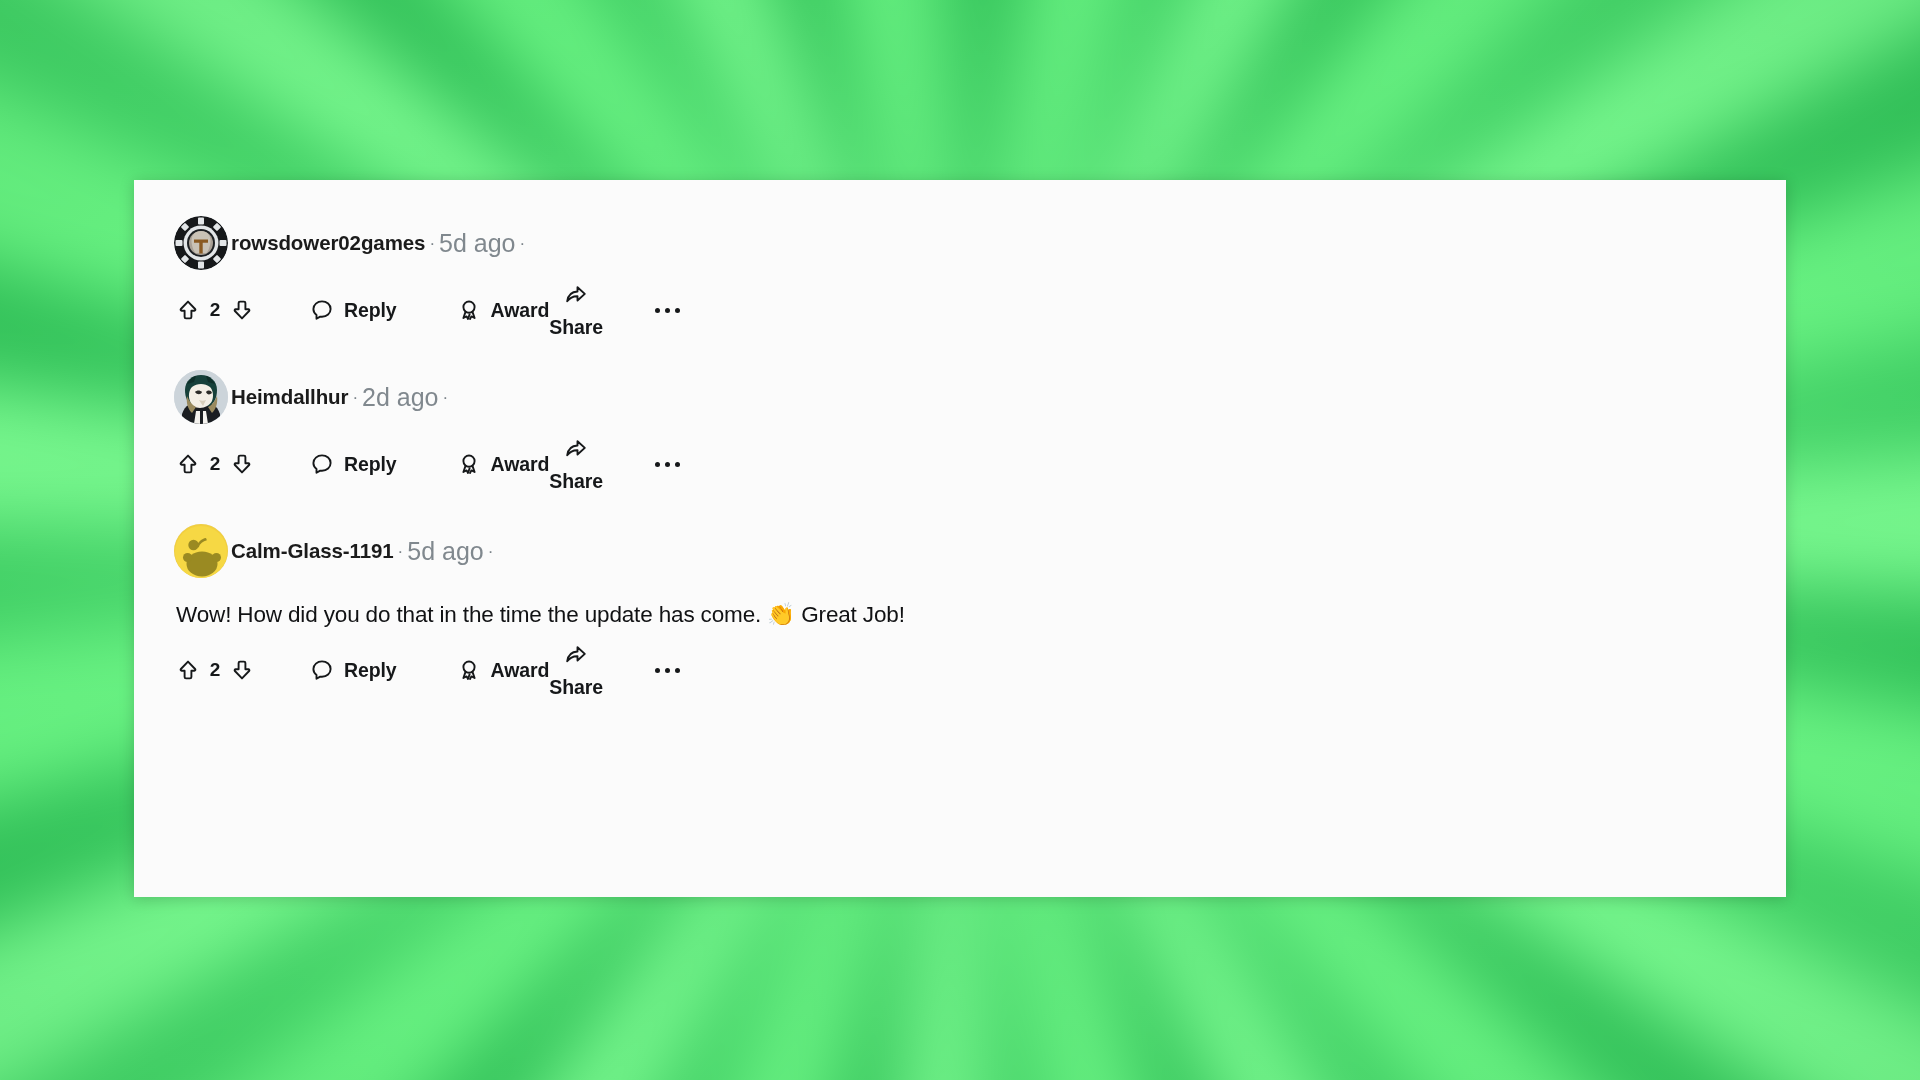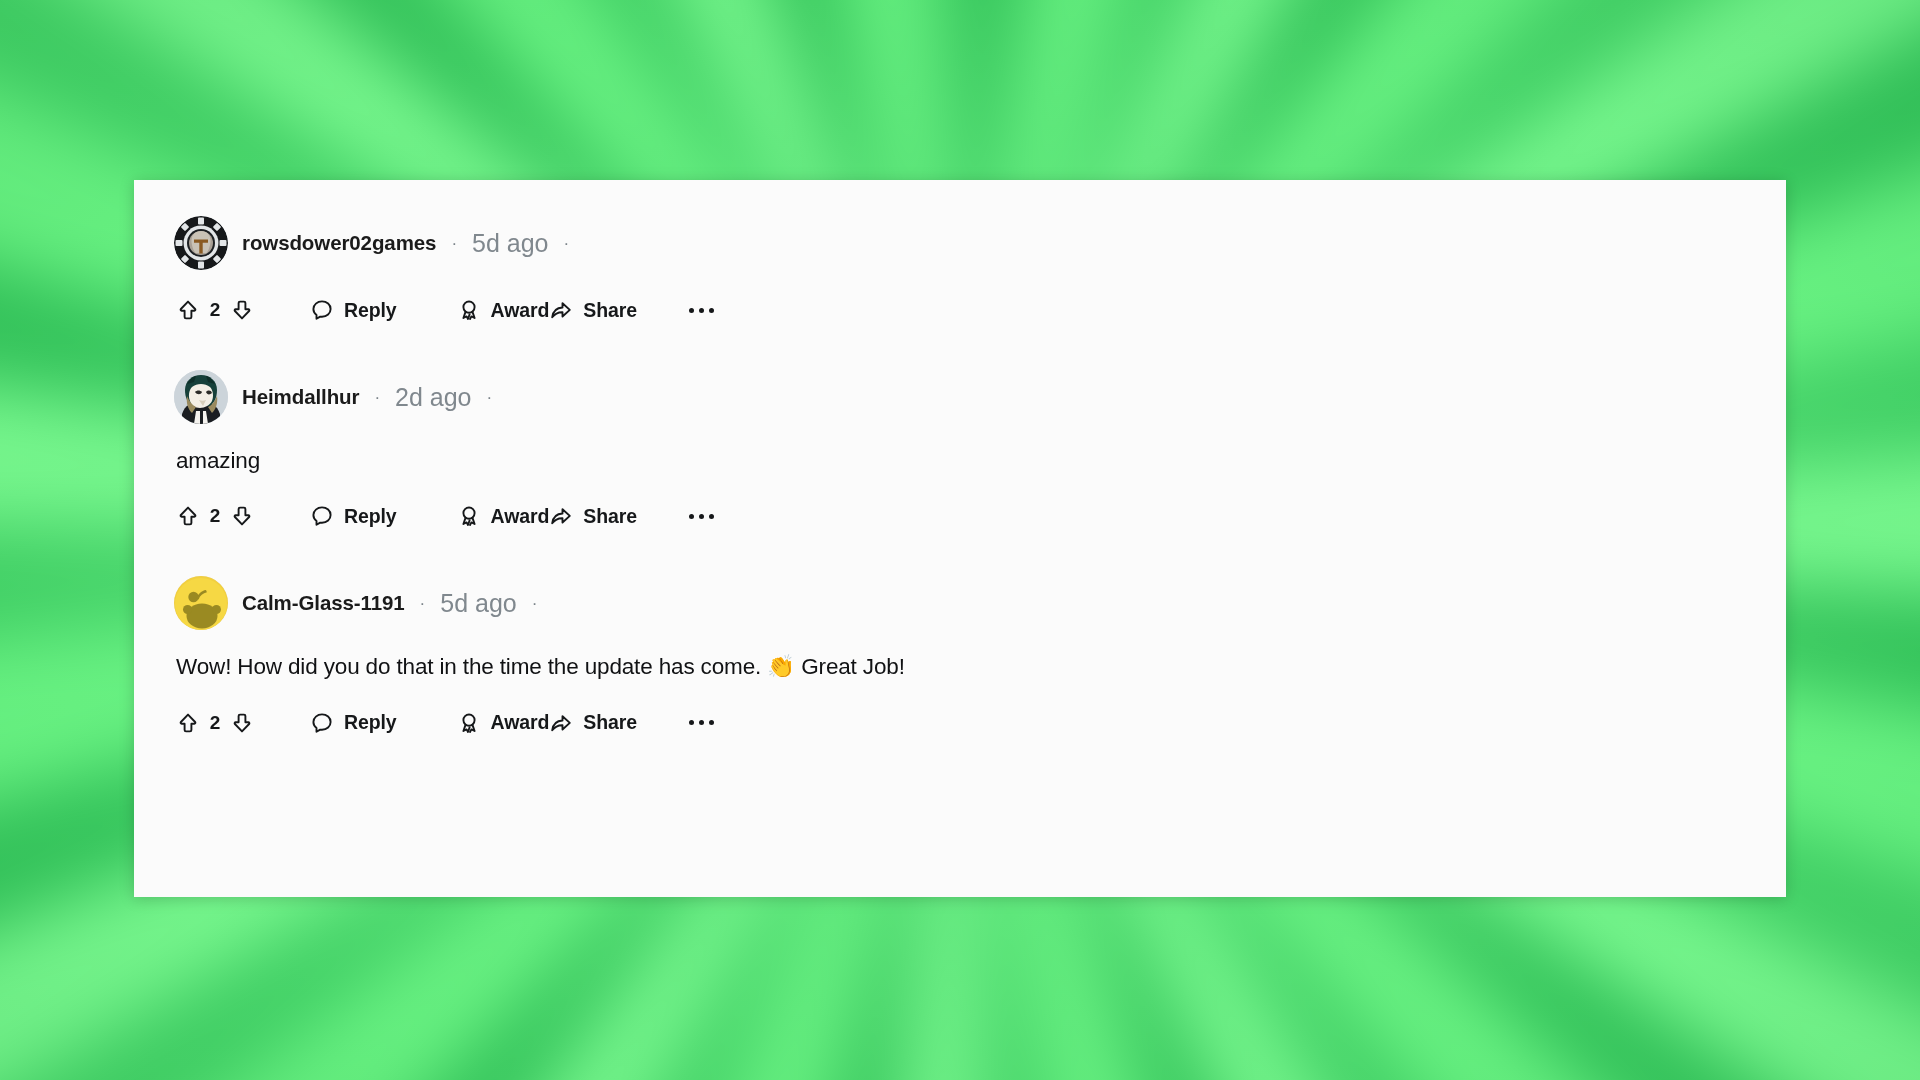--- a/index.html
+++ b/index.html
@@ -50,21 +50,21 @@
   }
 
   .comment { position:relative; }
   .comment.c1 { padding-top:4px; }
   .comment.c2 { padding-top:42px; }
   .comment.c3 { padding-top:42px; }
 
   .comment-head {
     display:flex;
     align-items:center;
-    gap:14px;
+    gap:3px;
   }
 
   .avatar {
     width:54px; height:54px;
     border-radius:50%;
     flex:0 0 54px;
     overflow:hidden;
     position:relative;
     background:#d9dee3;
   }
@@ -122,21 +122,21 @@
     text-align:center;
   }
   .act-label {
     font-size:19.5px;
     font-weight:700;
     color:#16181a;
     letter-spacing:-0.1px;
   }
   .act.reply  { margin-right:60px; }
   .act.award  { }
-  .act.share  { margin-right:48px; }
+  .act.share  { margin-right:48px;flex-direction:column; }
 
   .ico { display:block; }
   .ico svg { display:block; }
 
   .more-dots {
     display:flex; align-items:center; gap:5px;
     padding:6px 4px; cursor:pointer;
   }
   .more-dots i {
     width:5px; height:5px; border-radius:50%;
@@ -254,21 +254,20 @@
           <path d="M22 41h10l2 13H20z" fill="#f4f2ee"></path>
           <path d="M26 41h3v13h-3z" fill="#1a1d21"></path>
         </svg>
       </div>
       <span class="uname">Heimdallhur</span>
       <span class="meta-dot">·</span>
       <span class="ts">2d ago</span>
       <span class="meta-dot">·</span>
     </div>
 
-    <div class="body-text">amazing</div>
 
     <div class="actions">
       <div class="act votes">
         <span class="ico">
           <svg width="24" height="24" viewBox="0 0 24 24" fill="none" stroke="#16181a" stroke-width="1.9" stroke-linejoin="round" stroke-linecap="round">
             <path d="M12 3.6 4.9 11a1 1 0 0 0 .75 1.7H8.6v6.3a1.4 1.4 0 0 0 1.4 1.4h4a1.4 1.4 0 0 0 1.4-1.4v-6.3h2.95A1 1 0 0 0 19.1 11z"></path>
           </svg>
         </span>
         <span class="score">2</span>
         <span class="ico">

